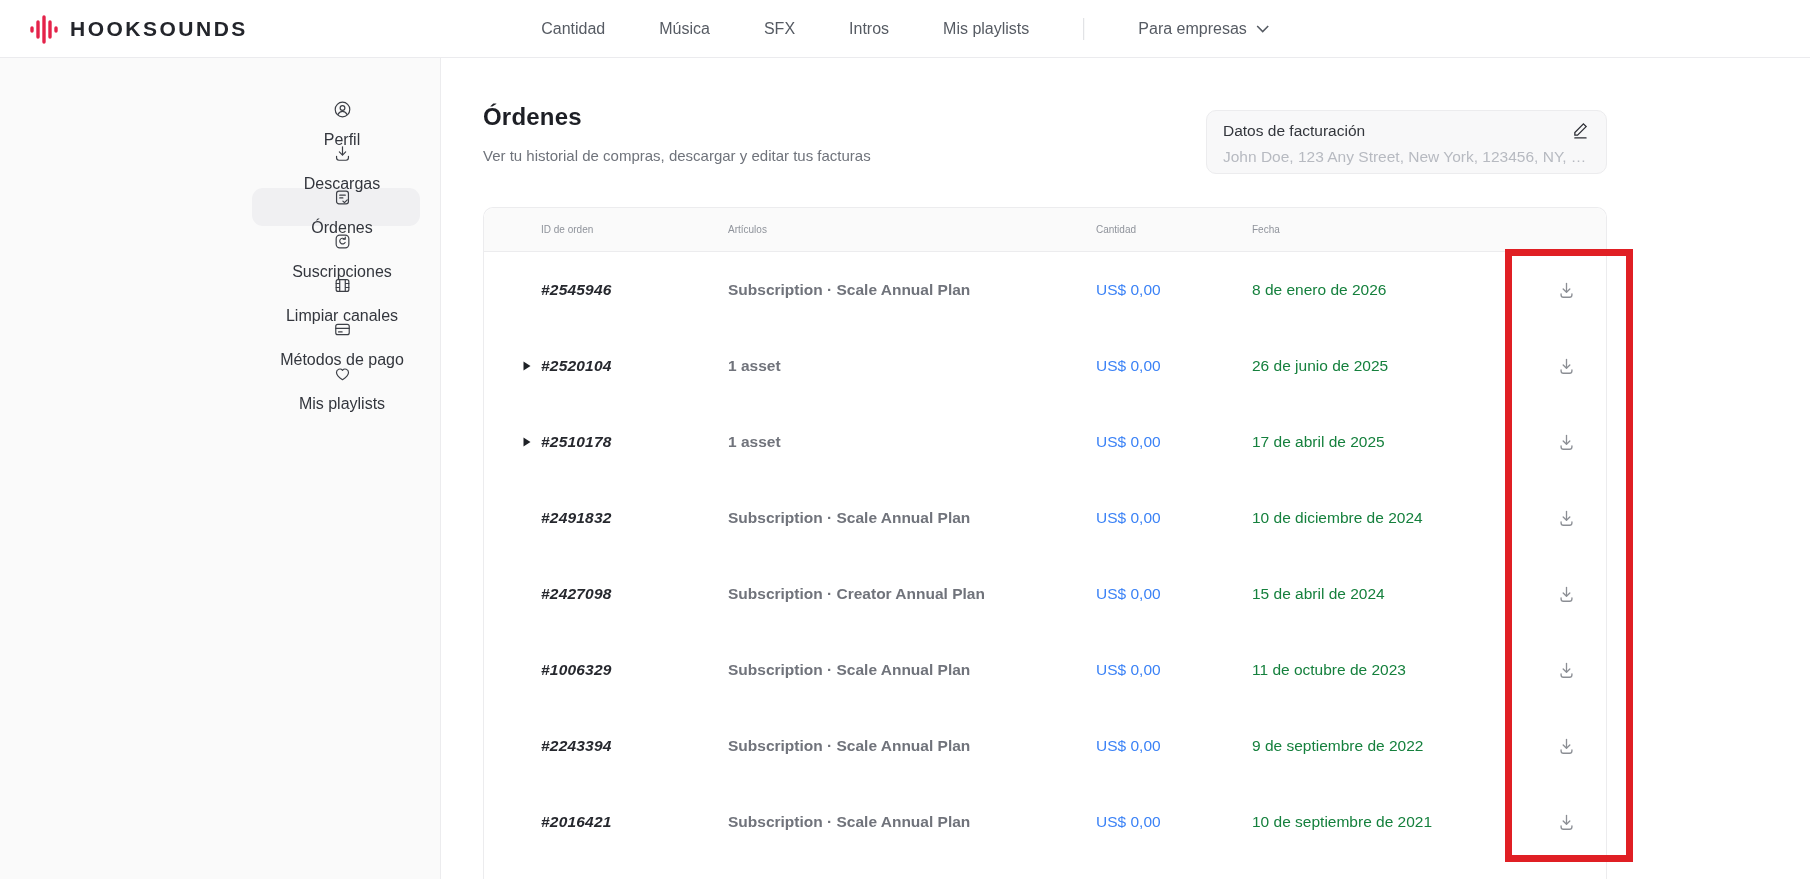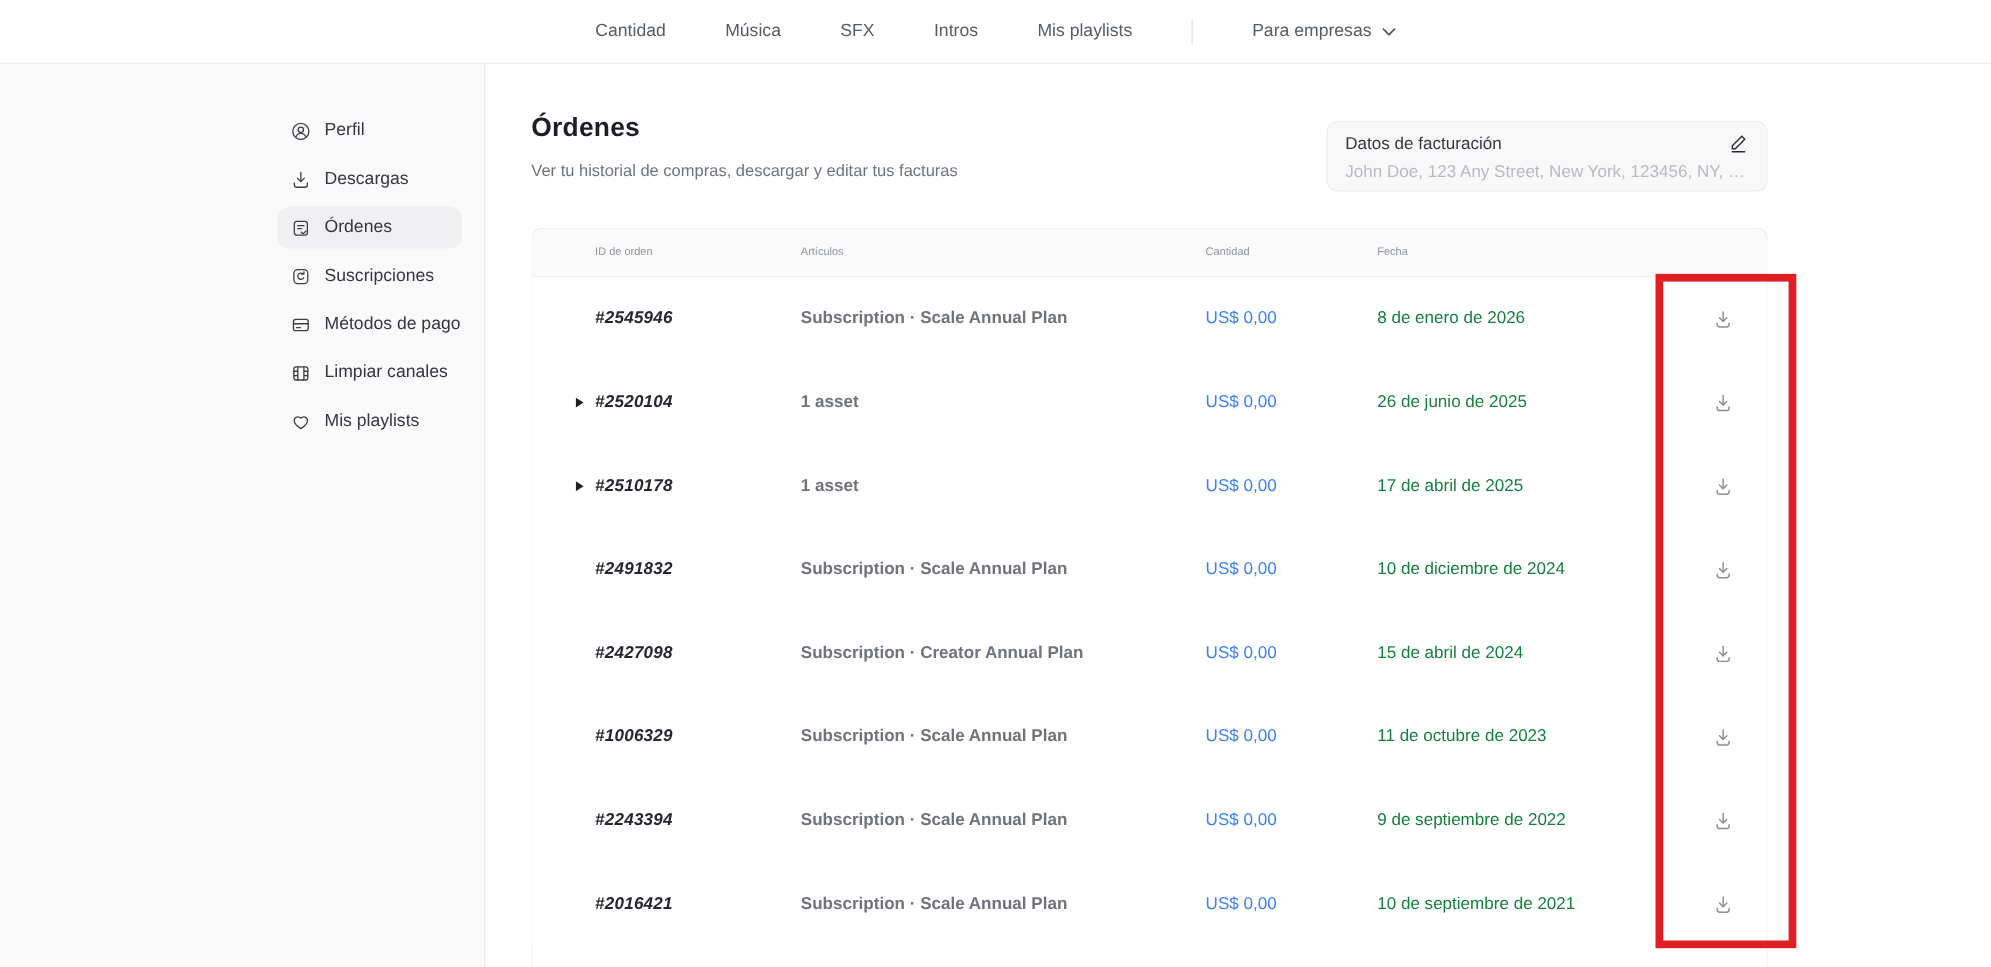--- a/index.html
+++ b/index.html
@@ -28,21 +28,21 @@
 
   
   .sidebar {
     position:absolute; top:58px; left:0; bottom:0; width:441px;
     background:#fafafa; border-right:1px solid #ececee;
   }
   .side-list { margin:42px 0 0 252px; width:168px; }
   .side-item {
     height:38px; margin-bottom:6px; border-radius:11px;
     display:flex; align-items:center; gap:12px; padding-left:12px;
-    font-size:16px; color:#33363d; cursor:pointer;
+    font-size:16px; color:#33363d; cursor:pointer;flex-direction:column;
   }
   .side-item.active { background:#f0f0f2; }
   .side-item svg { flex:0 0 auto; stroke:#3c3f46; stroke-width:1.5; fill:none; stroke-linecap:round; stroke-linejoin:round; }
 
   
   .main { position:absolute; top:58px; left:442px; right:0; bottom:0; background:#fff; overflow:hidden; }
   .page-title { position:absolute; left:41px; top:45px; font-size:24px; font-weight:700; color:#1d1f25; letter-spacing:.2px; }
   .page-subtitle { position:absolute; left:41px; top:89px; font-size:15px; color:#6f737b; }
 
   .billing-card {
@@ -88,20 +88,30 @@
     position:absolute; left:1505px; top:249px; width:128px; height:613px;
     border:7px solid #e01f24; z-index:5; pointer-events:none;
   }
 
   .logo-mark line { stroke:#e4234a; stroke-width:3.4; stroke-linecap:round; }
 </style>
 </head>
 <body>
 
 <header class="topbar">
+  <a class="logo">
+    <svg class="logo-mark" width="32" height="34" viewBox="0 0 32 34">
+      <line x1="3" y1="16" x2="3" y2="19"></line>
+      <line x1="9" y1="10" x2="9" y2="25"></line>
+      <line x1="15" y1="5" x2="15" y2="30"></line>
+      <line x1="21" y1="10" x2="21" y2="25"></line>
+      <line x1="27" y1="16" x2="27" y2="19"></line>
+    </svg>
+    <span class="logo-text">HOOKSOUNDS</span>
+  </a>
   <nav class="topnav">
     <span class="nav-item">Cantidad</span>
     <span class="nav-item">Música</span>
     <span class="nav-item">SFX</span>
     <span class="nav-item">Intros</span>
     <span class="nav-item">Mis playlists</span>
     <span class="nav-divider"></span>
     <span class="nav-item nav-biz">
       <span>Para empresas</span>
       <svg class="chev" width="13" height="8" viewBox="0 0 13 8">
@@ -145,33 +155,33 @@
       <svg width="19" height="19" viewBox="0 0 24 24">
         <rect x="4" y="4" width="16" height="16" rx="4.5"></rect>
         <path d="M15.3 13.2a3.6 3.6 0 1 1-1-4.6"></path>
         <path d="M15.5 6.5v2.6h-2.6"></path>
       </svg>
       <span>Suscripciones</span>
     </div>
 
     <div class="side-item">
       <svg width="19" height="19" viewBox="0 0 24 24">
+        <rect x="4" y="4.5" width="16" height="15" rx="2.5"></rect>
+        <path d="M8.5 4.5v15M15.5 4.5v15M4 9.5h4.5M4 14.5h4.5M15.5 9.5H20M15.5 14.5H20"></path>
+      </svg>
+      <span>Limpiar canales</span>
+    </div>
+
+    <div class="side-item">
+      <svg width="19" height="19" viewBox="0 0 24 24">
         <rect x="3.5" y="5.5" width="17" height="13" rx="2.5"></rect>
         <path d="M3.5 10.5h17"></path>
           <path d="M7 15h4.5"></path>
       </svg>
       <span>Métodos de pago</span>
-    </div>
-
-    <div class="side-item">
-      <svg width="19" height="19" viewBox="0 0 24 24">
-        <rect x="4" y="4.5" width="16" height="15" rx="2.5"></rect>
-        <path d="M8.5 4.5v15M15.5 4.5v15M4 9.5h4.5M4 14.5h4.5M15.5 9.5H20M15.5 14.5H20"></path>
-      </svg>
-      <span>Limpiar canales</span>
     </div>
 
     <div class="side-item">
       <svg width="19" height="19" viewBox="0 0 24 24">
         <path d="M12 19.8c-4.6-3-7.6-5.9-7.6-9.1A4.3 4.3 0 0 1 12 7.9a4.3 4.3 0 0 1 7.6 2.8c0 3.2-3 6.1-7.6 9.1z"></path>
       </svg>
       <span>Mis playlists</span>
     </div>
 
   </div>

